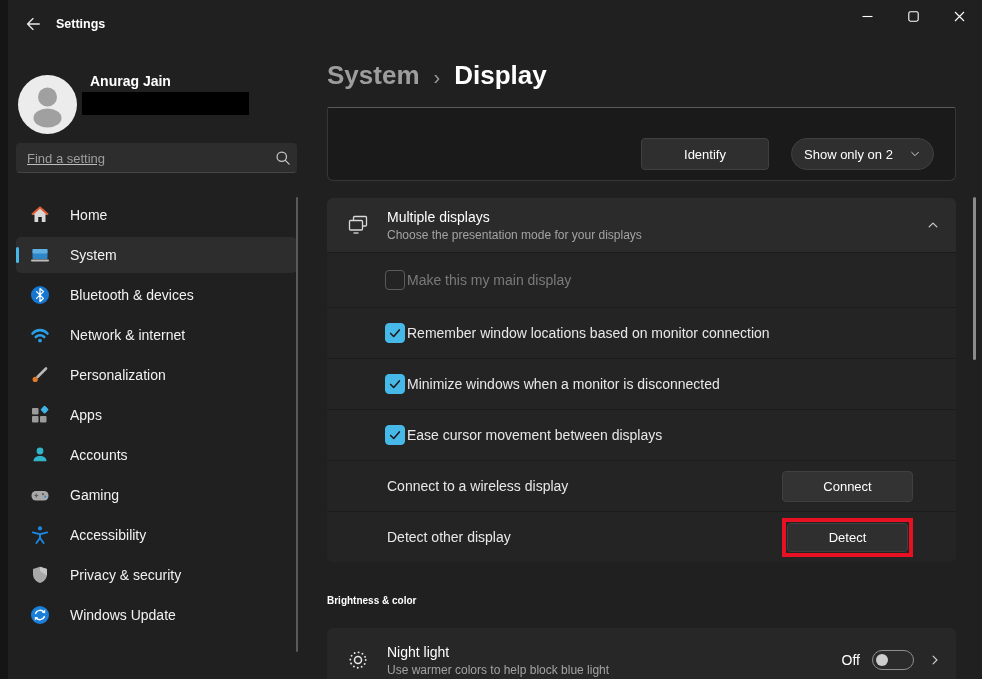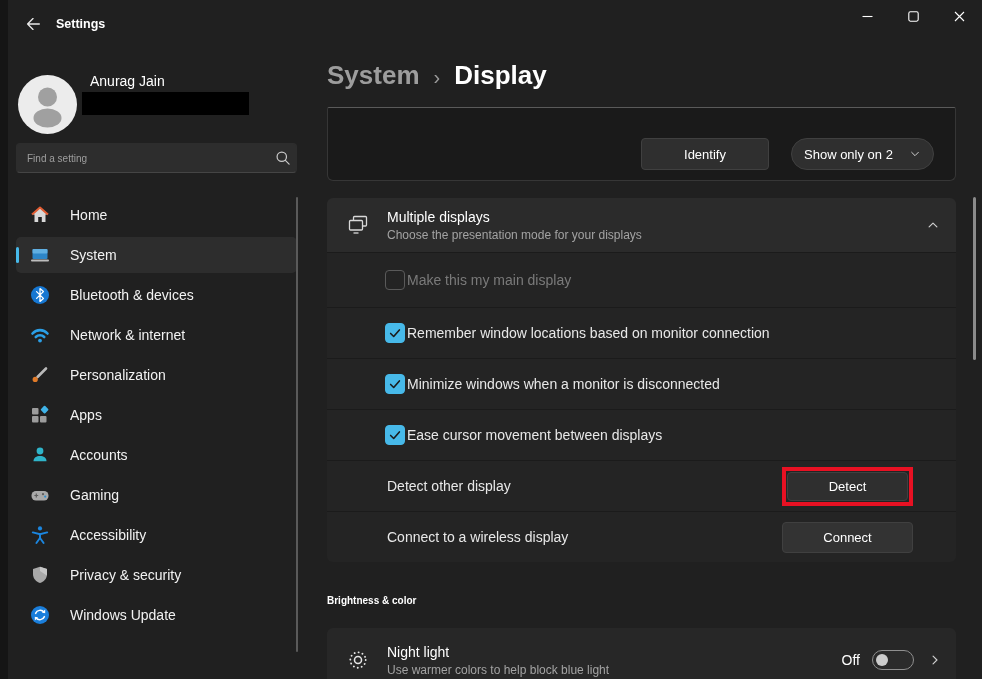--- a/index.html
+++ b/index.html
@@ -15,24 +15,24 @@
   .titlebar { position:absolute; left:8px; top:0; right:0; height:48px; }
   .back-btn { position:absolute; left:8px; top:10px; width:34px; height:28px; display:flex; align-items:center; justify-content:center; border-radius:4px; cursor:pointer; }
   .tb-title { position:absolute; left:48px; top:17px; font-size:12.5px; font-weight:700; color:#ffffff; }
   .caption-btns { position:absolute; right:0; top:0; height:32px; display:flex; }
   .cap { width:46px; height:32px; display:flex; align-items:center; justify-content:center; }
   .cap svg { display:block; }
 
   
   .sidebar { position:absolute; left:8px; top:48px; width:302px; height:631px; }
   .avatar { position:absolute; left:10px; top:27px; width:59px; height:59px; border-radius:50%; background:#ececec; overflow:hidden; }
-  .user-name { position:absolute; left:82px; top:25px; font-size:14px; font-weight:400; color:#ffffff; }
+  .user-name { position:absolute; left:82px; top:25px; font-size:14px; font-weight:700; color:#ffffff; }
   .redaction { position:absolute; left:74px; top:44px; width:167px; height:23px; background:#000000; }
   .searchbox { position:absolute; left:8px; top:95px; width:281px; height:30px; background:#2d2d2d; border:1px solid #2d2d2d; border-bottom:1px solid #454545; border-radius:4px; display:flex; align-items:center; }
-  .searchbox input { flex:1; background:transparent; border:none; outline:none; color:#bdbdbd; font-size:10px; padding:0 10px; font-family:"Liberation Sans",sans-serif; }
+  .searchbox input { flex:1; background:transparent; border:none; outline:none; color:#bdbdbd; font-size:13px; padding:0 10px; font-family:"Liberation Sans",sans-serif;text-decoration:underline; }
   .searchbox input::placeholder { color:#9e9e9e; }
   .search-icon { width:26px; display:flex; justify-content:center; }
   .nav { position:absolute; left:8px; top:149px; width:281px; }
   .nav-item { position:relative; height:36px; margin-bottom:4px; border-radius:5px; display:flex; align-items:center; cursor:pointer; }
   .nav-item.sel { background:#2d2d2d; }
   .sel-pill { position:absolute; left:0; top:10px; width:3px; height:16px; border-radius:2px; background:var(--accent,#4cc2ff); }
   .nav-ic { width:20px; height:20px; margin-left:14px; flex:0 0 20px; }
   .nav-lbl { margin-left:20px; font-size:14px; color:#f2f2f2; }
   .side-scroll { position:absolute; left:288px; top:149px; width:2px; height:455px; background:#5a5a5a; border-radius:2px; }
 
@@ -301,29 +301,29 @@
       <div class="row">
         <div class="chk checked">
           <svg width="14" height="14" viewBox="0 0 16 16">
               <polyline points="3,8.5 6.5,12 13,4.5" stroke="#1b1b1b" stroke-width="1.8" fill="none" stroke-linecap="round" stroke-linejoin="round"></polyline>
             </svg>
         </div>
         <span class="chk-lbl">Ease cursor movement between displays</span>
       </div>
 
       <div class="row">
+        <span class="row-lbl">Connect to a wireless display</span>
+        <button class="btn connect-btn">Connect</button>
+      </div>
+
+      <div class="row">
         <span class="row-lbl">Detect other display</span>
         <div class="detect-annotation">
           <button class="btn detect-btn">Detect</button>
         </div>
-      </div>
-
-      <div class="row">
-        <span class="row-lbl">Connect to a wireless display</span>
-        <button class="btn connect-btn">Connect</button>
       </div>
     </div>
 
     <div class="sec-heading">Brightness &amp; color</div>
 
     <div class="night-card">
       <svg class="nl-ic" viewBox="0 0 20 20">
         <circle cx="10" cy="10" r="3.2" stroke="#e6e6e6" stroke-width="1.4" fill="none"></circle>
         <circle cx="10" cy="10" r="7" stroke="#e6e6e6" stroke-width="1.7" fill="none" stroke-dasharray="0.1 3.6" stroke-linecap="round"></circle>
       </svg>

